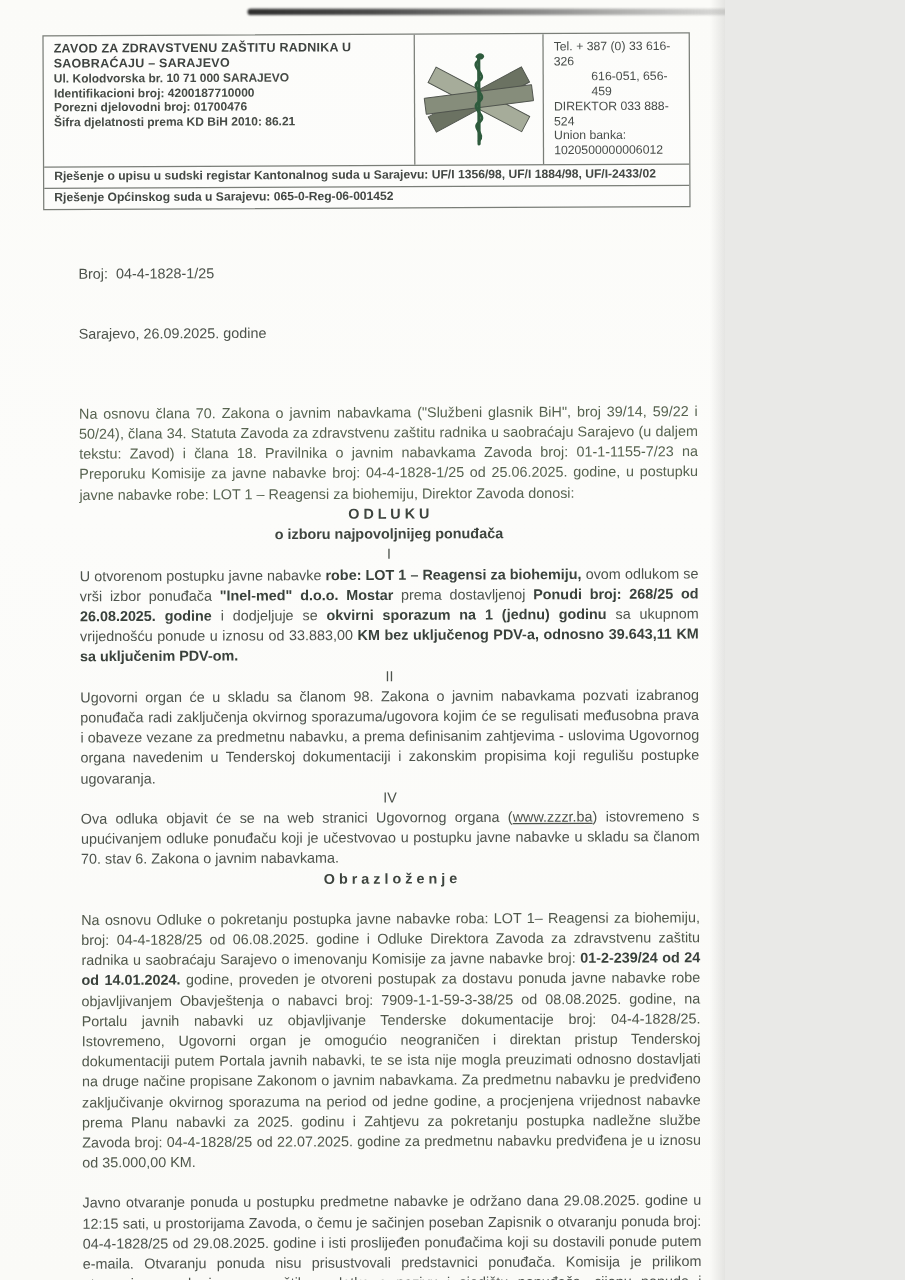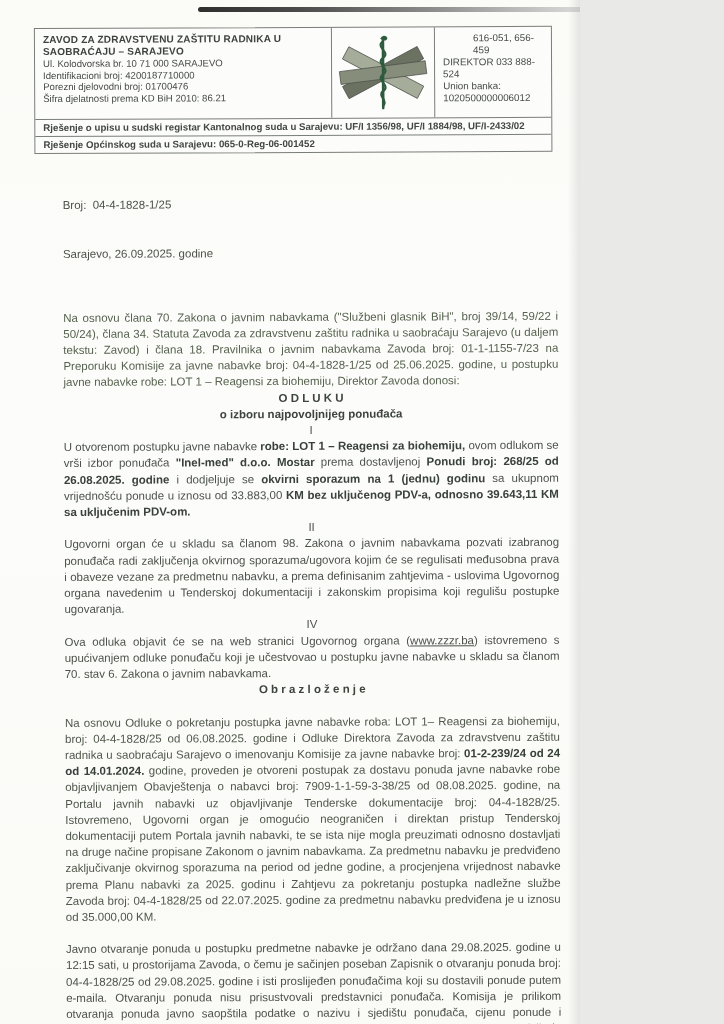--- a/index.html
+++ b/index.html
@@ -17,21 +17,21 @@
     background:linear-gradient(90deg,rgba(18,18,18,.88) 0%,rgba(35,35,35,.82) 22%,rgba(60,60,60,.6) 50%,rgba(110,110,110,.38) 75%,rgba(160,160,160,0) 100%);}
   .edge-shade{position:absolute;top:0;right:0;width:12px;height:100%;
     background:linear-gradient(90deg,rgba(0,0,0,0),rgba(110,110,110,.16));}
   
   .hdr{margin:27px 26px 0 36px;border:1px solid #7a7e78;background:rgba(255,255,255,.35);}
   .hdr-main{display:grid;grid-template-columns:296px 104px 1fr;}
   .cell{padding:5px 8px 4px 8px;}
   .cell.mid{border-left:1px solid #7a7e78;border-right:1px solid #7a7e78;
     display:flex;align-items:center;justify-content:center;padding:3px;}
   .org-name{font-size:10px;font-weight:bold;line-height:12px;color:#3e4340;letter-spacing:.2px;}
-  .org-line{font-size:9.6px;font-weight:normal;line-height:11.7px;color:#464b46;}
+  .org-line{font-size:9.6px;font-weight:bold;line-height:11.7px;color:#464b46;}
   .contact-line{font-size:9.8px;line-height:11.9px;color:#474c49;}
   .contact-line.indent{padding-left:30px;}
   .hdr-row{border-top:1px solid #7a7e78;padding:2px 8px;font-size:9.7px;font-weight:bold;
     line-height:12px;color:#434844;}
   
   .meta{margin:11px 21px 0 64px;font-size:11.5px;line-height:16.2px;color:#4c524b;white-space:pre-wrap;}
   
   .content{margin:15px 21px 0 64px;font-size:11.5px;line-height:16.2px;text-align:justify;color:#4d534c;}
   .content p{margin:0;}
   .h-center{text-align:center;font-weight:bold;color:#3d443e;}
@@ -66,20 +66,21 @@
               <rect x="4" y="36.5" width="92" height="15" transform="rotate(-28 50 44)" stroke="#4d524b" stroke-width="0.8" fill="#6b7262"></rect>
               <rect x="4" y="36.5" width="92" height="15" transform="rotate(28 50 44)" stroke="#4d524b" stroke-width="0.8" fill="#a6ac9a"></rect>
               <rect x="3" y="37" width="94" height="14" transform="rotate(-7 50 44)" stroke="#4d524b" stroke-width="0.8" fill="#868d7b"></rect>
               <rect x="48.6" y="6" width="2.8" height="78" rx="1.4" fill="#2e5b3d"></rect>
               <path d="M50 10 C 41 16, 59 22, 50 28 C 41 34, 59 40, 50 46 C 41 52, 59 58, 50 64 C 43 69, 56 74, 50 80" fill="none" stroke-width="2.4" stroke-linecap="round" stroke="#2e5b3d"></path>
               <path d="M47 7 Q 50 2, 54 5 Q 56 7, 53 9 Q 50 10, 47 7 Z" fill="#2e5b3d"></path>
             </g>
           </svg>
         </div>
         <div class="cell">
+          <div class="contact-line">Tel. + 387 (0) 33 616-326</div>
           <div class="contact-line indent">616-051, 656-459</div>
           <div class="contact-line">DIREKTOR 033  888-524</div>
           <div class="contact-line">Union banka: 1020500000006012</div>
         </div>
       </div>
       <div class="hdr-row">Rješenje o upisu u sudski  registar Kantonalnog suda u Sarajevu: UF/I 1356/98, UF/I 1884/98, UF/I-2433/02</div>
       <div class="hdr-row">Rješenje Općinskog suda u Sarajevu: 065-0-Reg-06-001452</div>
     </div>
 
     <div class="meta">

